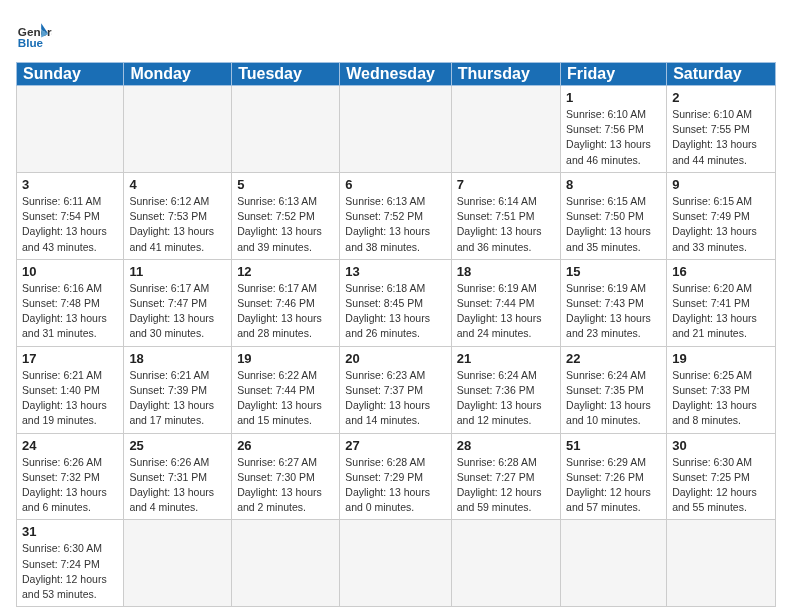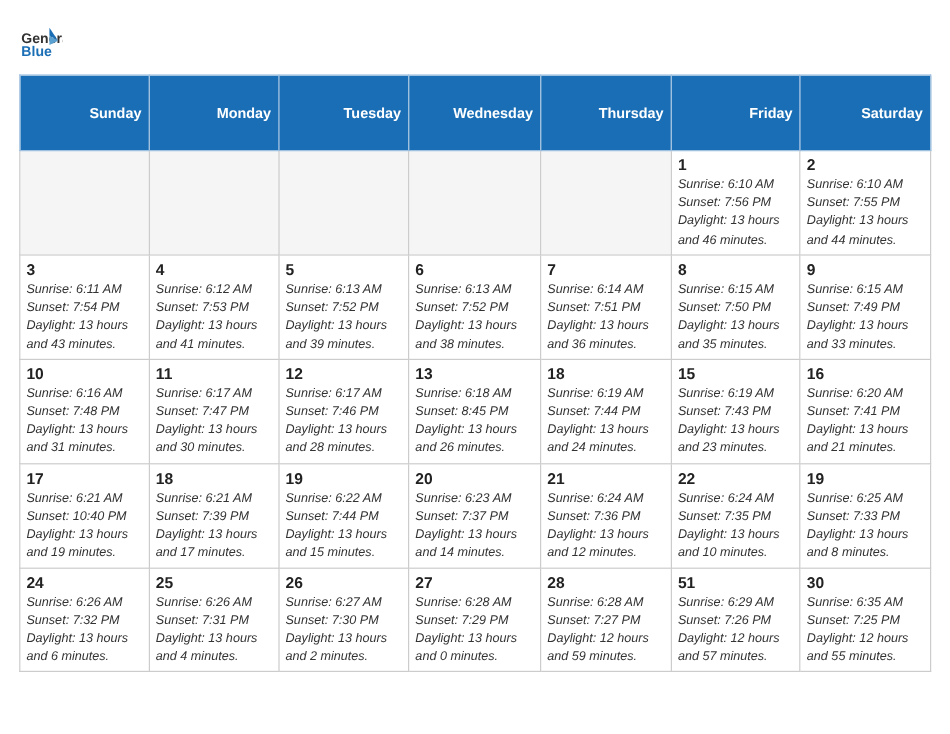--- a/index.html
+++ b/index.html
@@ -38,23 +38,23 @@
       color: #555;
     }
     .calendar {
       width: 100%;
       border-collapse: collapse;
       font-size: 11px;
     }
     .calendar th {
       background-color: #1a6eb5;
       color: #fff;
-      text-align: right;
-      padding: 24px 6px;
-      font-size: 12px;
+      text-align: left;
+      padding: 2px 6px;
+      font-size: 16px;
       font-weight: bold;
       border: 1px solid #a0c0e0;
     }
     .calendar td {
       border: 1px solid #ccc;
       vertical-align: top;
       padding: 4px 5px;
       width: 113px;
       min-height: 80px;
       background: #fff;
@@ -65,21 +65,20 @@
     .day-number {
       font-size: 13px;
       font-weight: bold;
       color: #222;
       margin-bottom: 2px;
     }
     .day-info {
       color: #333;
       font-size: 10.5px;
       line-height: 1.45;
-      font-style: italic;
     }
     .last-row td {
       border-bottom: 1px solid #ccc;
     }
   </style>
 </head>
 <body>
 
 <div class="header-area">
   <div class="logo">
@@ -213,21 +212,21 @@
           <div class="day-number">16</div>
           <div class="day-info">Sunrise: 6:20 AM
 Sunset: 7:41 PM
 Daylight: 13 hours and 21 minutes.</div>
         </td>
       </tr>
       <tr>
         <td>
           <div class="day-number">17</div>
           <div class="day-info">Sunrise: 6:21 AM
-Sunset: 10:40 PM
+Sunset: 1:40 PM
 Daylight: 13 hours and 19 minutes.</div>
         </td>
         <td>
           <div class="day-number">18</div>
           <div class="day-info">Sunrise: 6:21 AM
 Sunset: 7:39 PM
 Daylight: 13 hours and 17 minutes.</div>
         </td>
         <td>
           <div class="day-number">19</div>
@@ -292,19 +291,33 @@
 Daylight: 12 hours and 59 minutes.</div>
         </td>
         <td>
           <div class="day-number">51</div>
           <div class="day-info">Sunrise: 6:29 AM
 Sunset: 7:26 PM
 Daylight: 12 hours and 57 minutes.</div>
         </td>
         <td>
           <div class="day-number">30</div>
-          <div class="day-info">Sunrise: 6:35 AM
+          <div class="day-info">Sunrise: 6:30 AM
 Sunset: 7:25 PM
 Daylight: 12 hours and 55 minutes.</div>
         </td>
+      </tr>
+      <tr class="last-row">
+        <td>
+          <div class="day-number">31</div>
+          <div class="day-info">Sunrise: 6:30 AM
+Sunset: 7:24 PM
+Daylight: 12 hours and 53 minutes.</div>
+        </td>
+        <td class="empty"></td>
+        <td class="empty"></td>
+        <td class="empty"></td>
+        <td class="empty"></td>
+        <td class="empty"></td>
+        <td class="empty"></td>
       </tr>
     </tbody>
 </table>
 
 </body></html>

